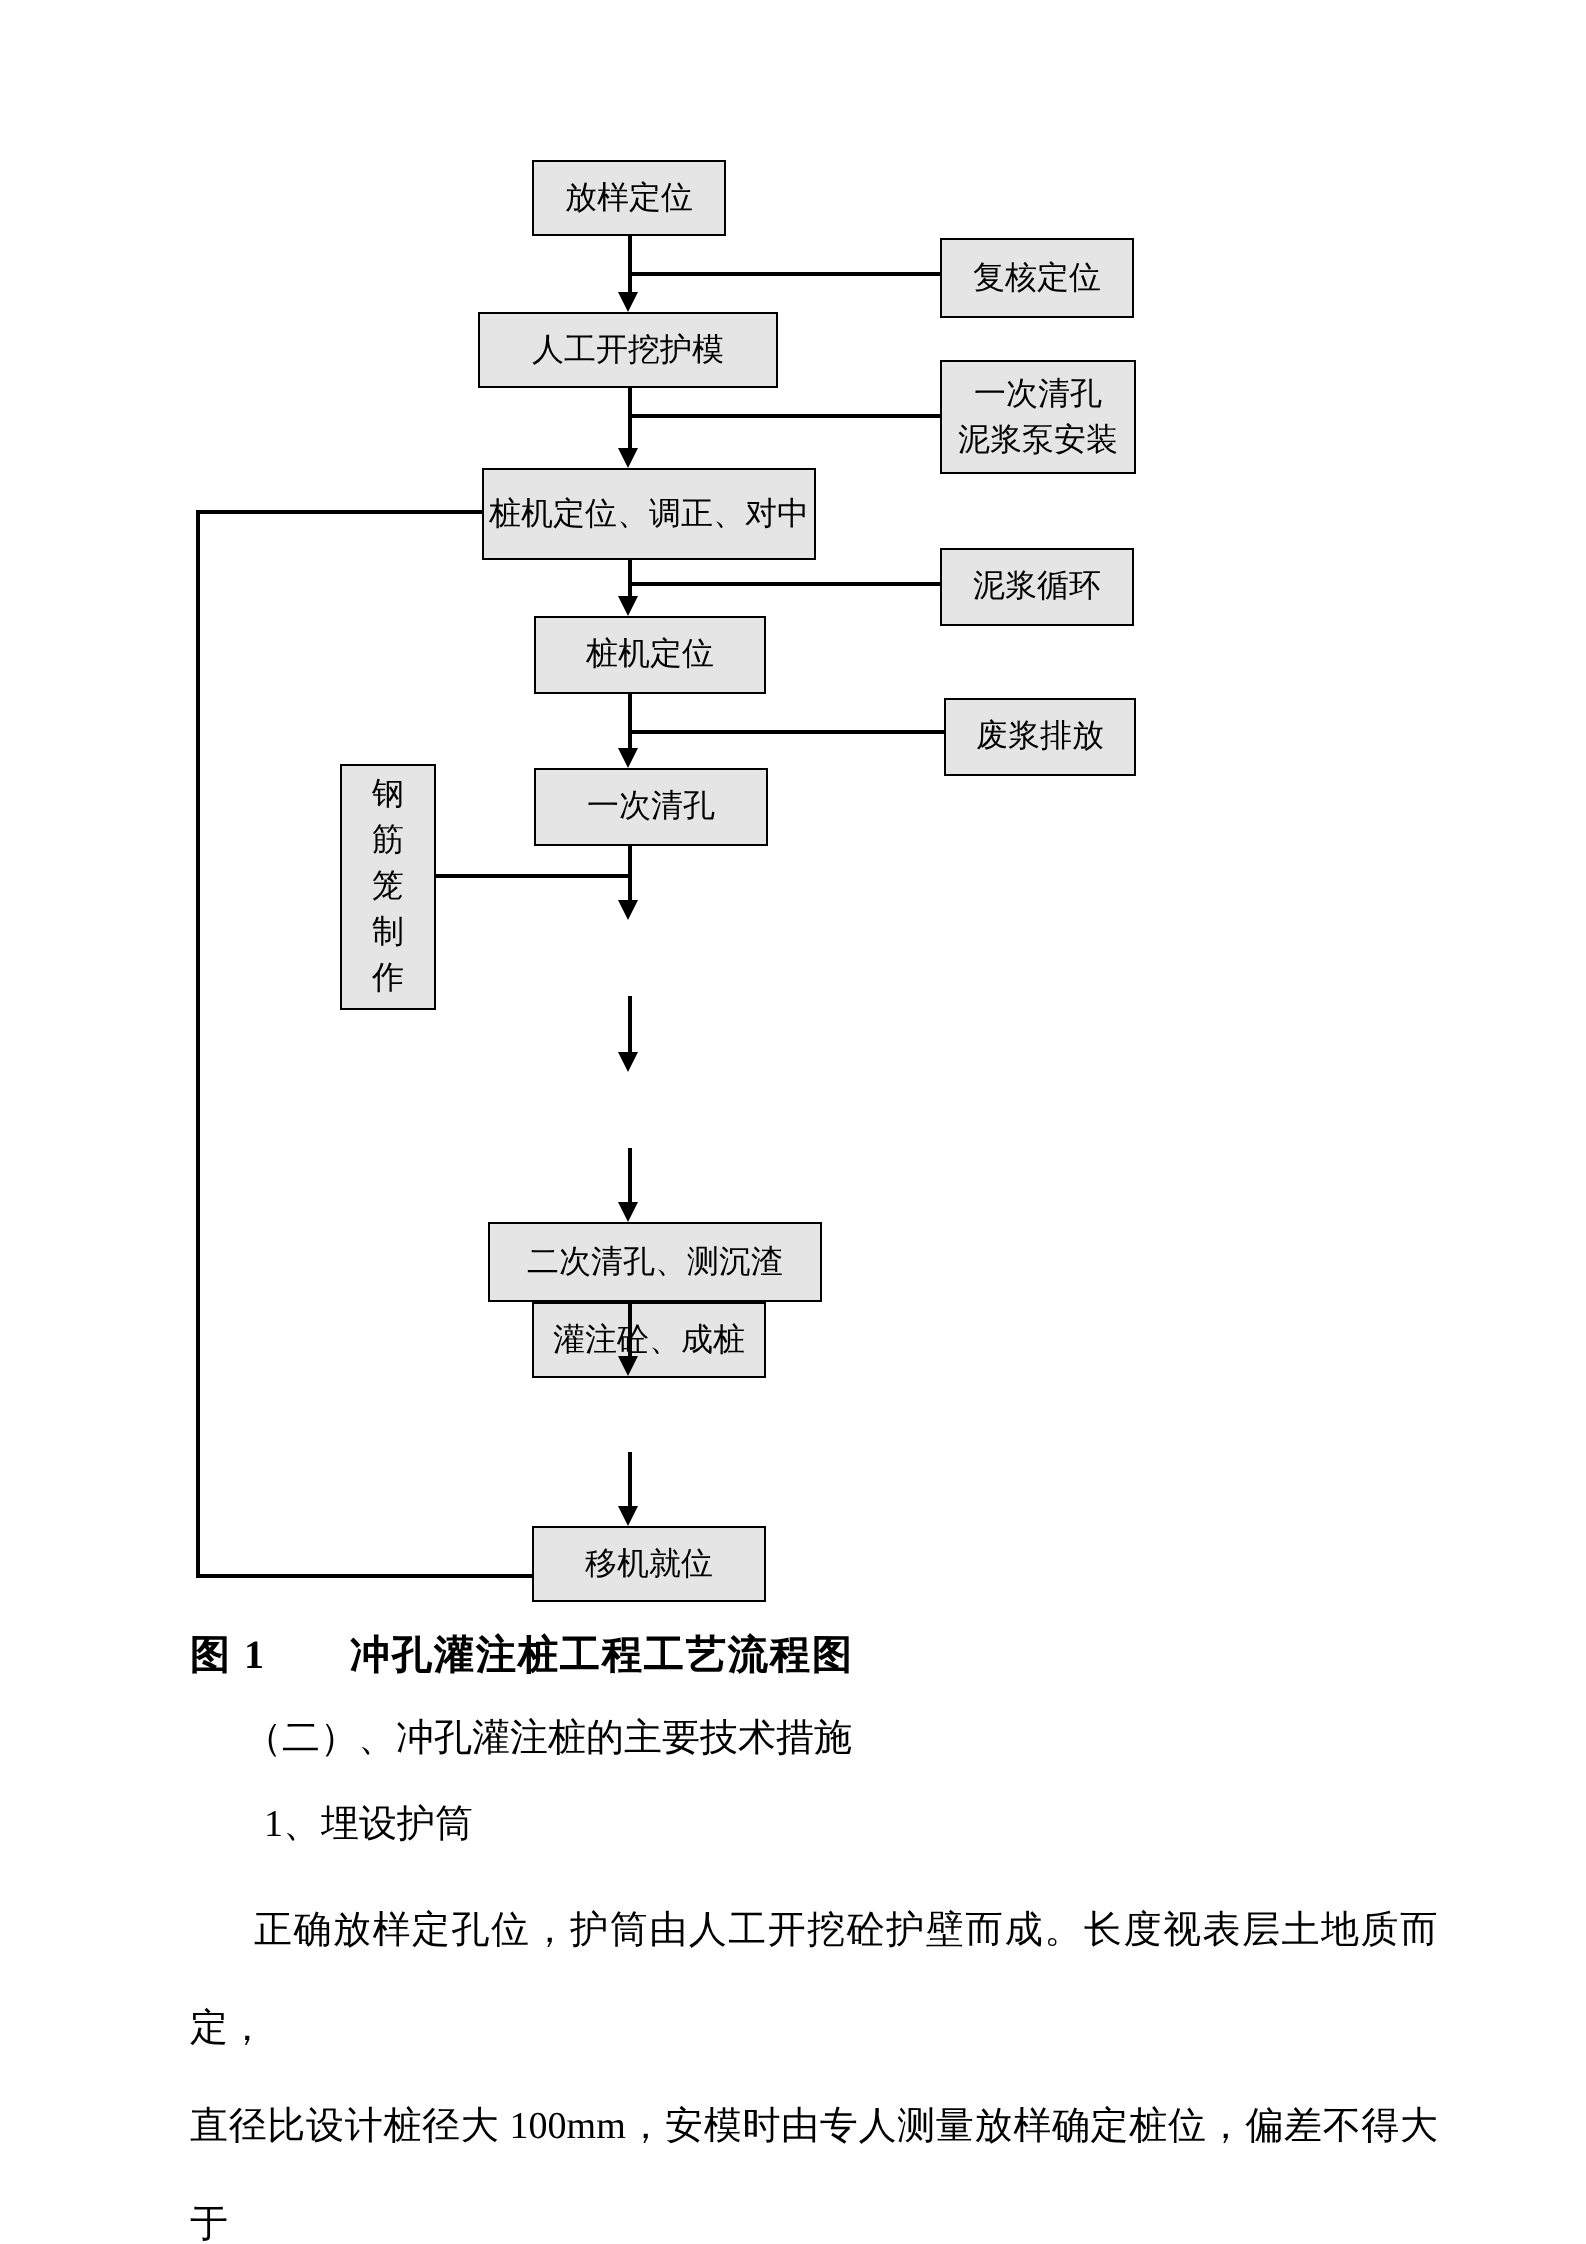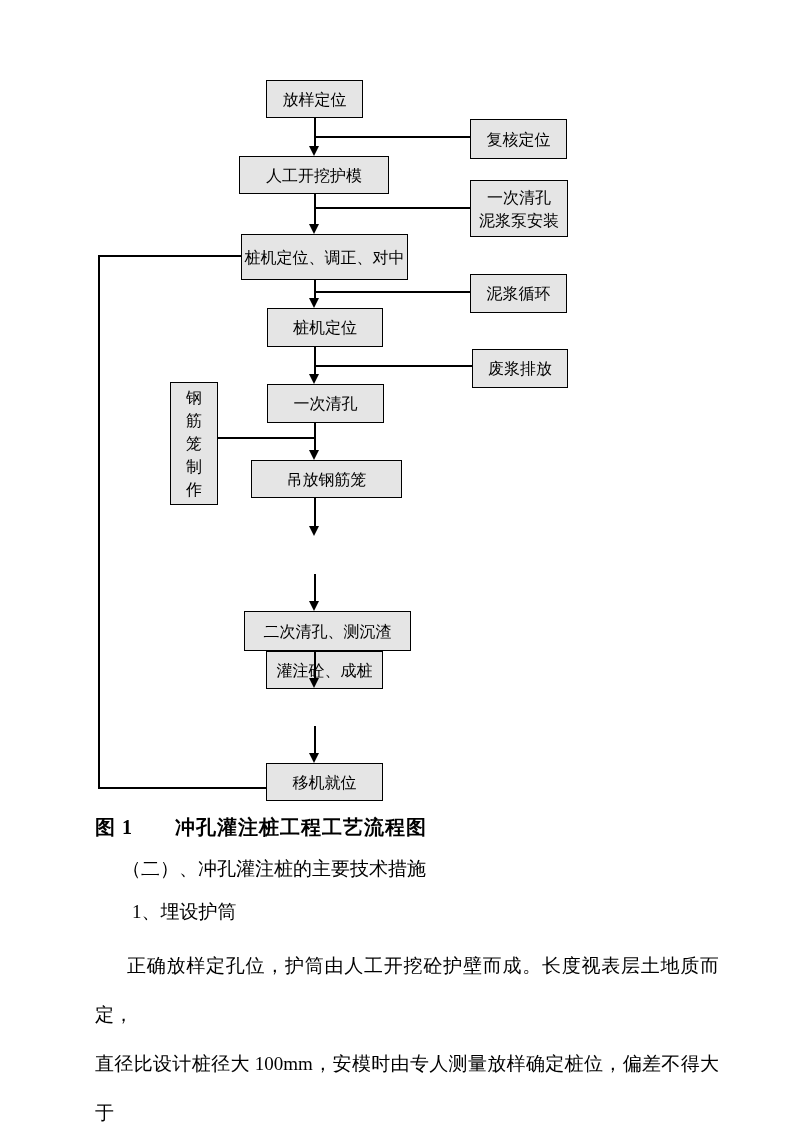--- a/index.html
+++ b/index.html
@@ -62,21 +62,20 @@
   <div class="fbox" style="left:241px;top:234px;width:167px;height:46px">桩机定位、调正、对中</div>
   <div class="fbox" style="left:470px;top:274px;width:97px;height:39px">泥浆循环</div>
   <div class="fbox" style="left:267px;top:308px;width:116px;height:39px">桩机定位</div>
   <div class="fbox" style="left:472px;top:349px;width:96px;height:39px">废浆排放</div>
   <div class="fbox" style="left:267px;top:384px;width:117px;height:39px">一次清孔</div>
   <div class="fbox" style="left:170px;top:382px;width:48px;height:123px">钢
 筋
 笼
 制
 作</div>
-  <div class="fbox" style="left:251px;top:460px;width:151px;height:38px">吊放钢筋笼</div>
   <div class="fbox" style="left:244px;top:611px;width:167px;height:40px">二次清孔、测沉渣</div>
   <div class="fbox" style="left:266px;top:651px;width:117px;height:38px">灌注砼、成桩</div>
   <div class="fbox" style="left:266px;top:763px;width:117px;height:38px">移机就位</div>
 
   <div class="vl" style="left:314px;top:118px;height:29px"></div>
   <div class="ah" style="left:309px;top:146px"></div>
 
   <div class="vl" style="left:314px;top:194px;height:31px"></div>
   <div class="ah" style="left:309px;top:224px"></div>
 

